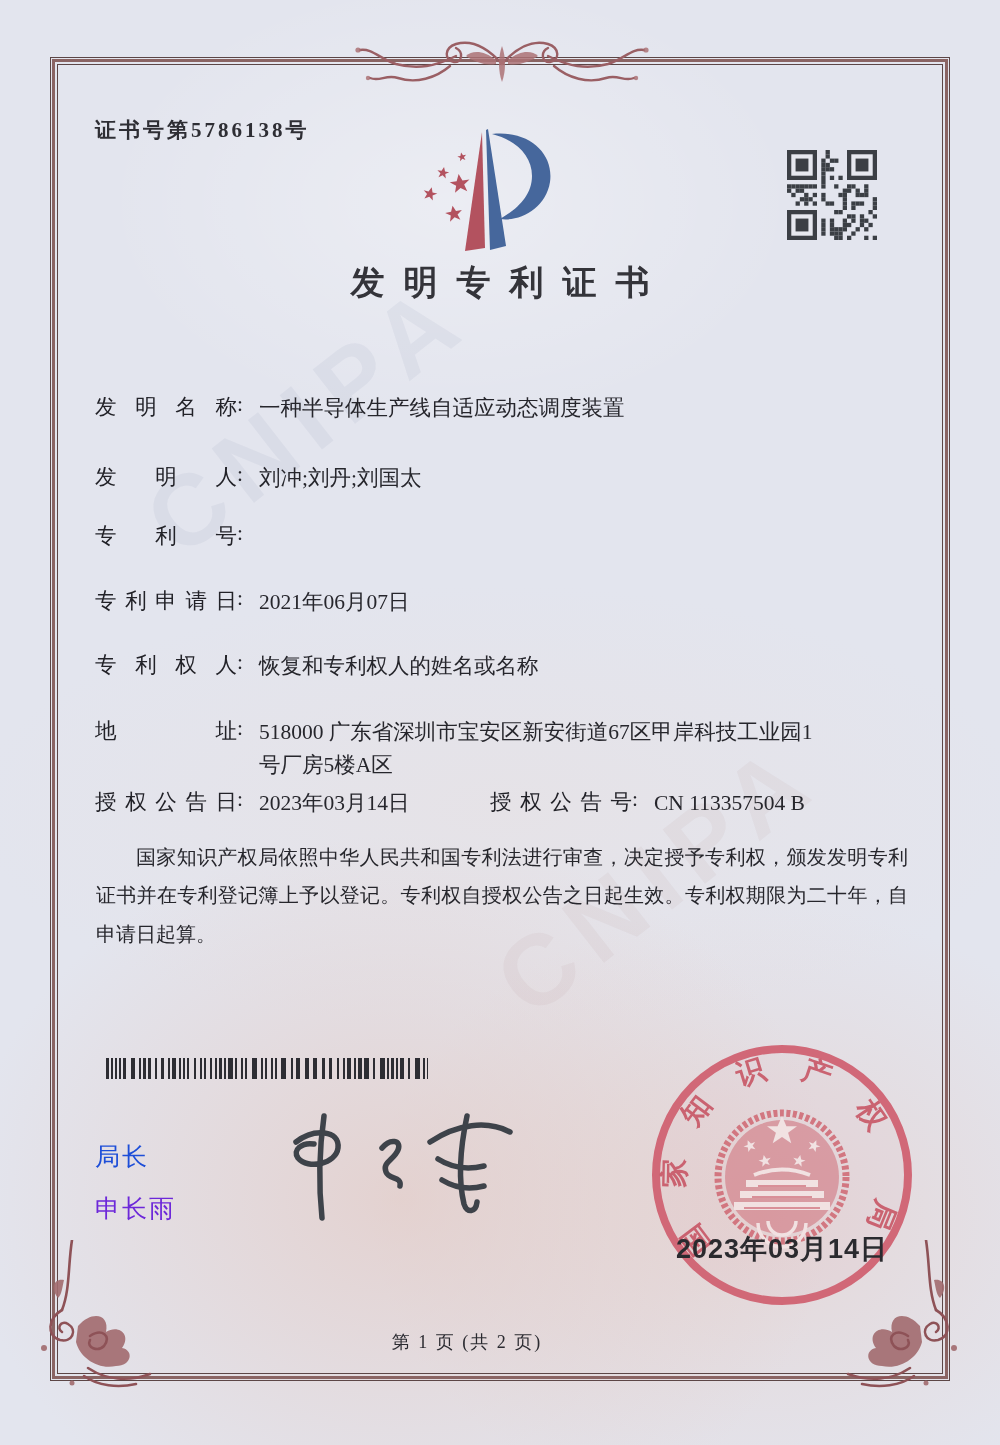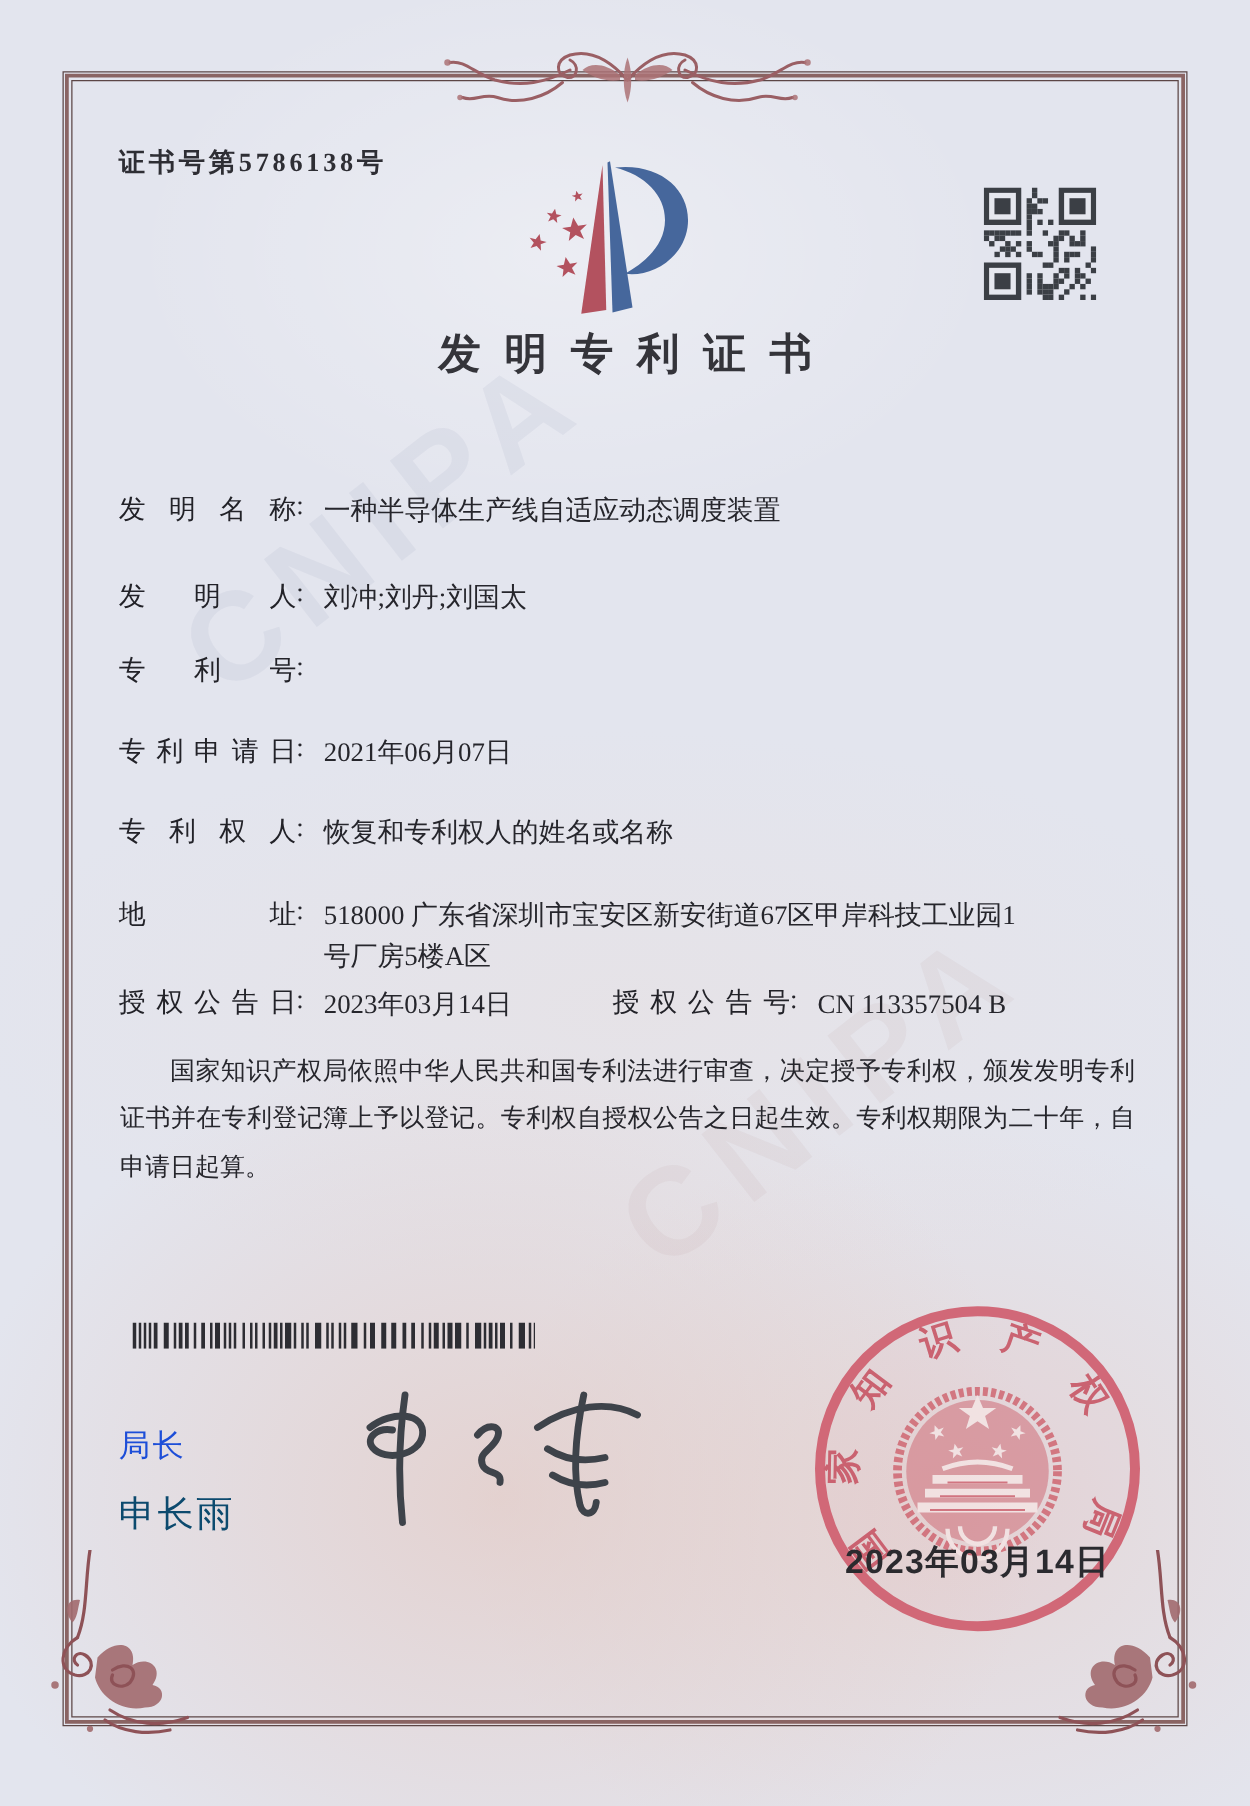--- a/index.html
+++ b/index.html
@@ -32,22 +32,22 @@
   .jlabel{display:inline-flex;justify-content:space-between;width:142px;flex:0 0 142px;color:#222228;}
   .colon{margin-right:16px;}
   .value{line-height:1.55;}
   .addr-value{max-width:556px;}
   .grant2{position:absolute;left:395px;top:0;display:flex;}
   .paras{position:absolute;left:96px;top:838px;width:812px;font-size:20px;line-height:1.92;text-align:justify;}
   .paras p{margin:0 0 13px;text-indent:2em;}
   .barcode{position:absolute;left:106px;top:1058px;}
   .director-title{position:absolute;left:95px;top:1140px;font-size:25px;
       font-family:Liberation Serif, serif;color:#1d4ed8;letter-spacing:2px;}
-  .director-name{position:absolute;left:95px;top:1192px;font-size:29px;
-      font-family:"Liberation Sans","DejaVu Sans",sans-serif;color:#0c4a6e;letter-spacing:2px;}
+  .director-name{position:absolute;left:95px;top:1192px;font-size:25px;
+      font-family:"Liberation Sans","DejaVu Sans",sans-serif;color:#6d28d9;letter-spacing:2px;}
   .signature{position:absolute;left:262px;top:1104px;}
   .seal{position:absolute;left:632px;top:1025px;opacity:.93;}
   .seal-char{font-size:29px;font-weight:bold;fill:#c95a69;font-family:"Liberation Serif","DejaVu Serif",serif;}
   .seal-date{font-size:27px;font-weight:bold;fill:#1d1d22;letter-spacing:1px;
       font-family:"Liberation Sans","DejaVu Sans",sans-serif;}
   .page-number{position:absolute;left:0;right:66px;top:1330px;text-align:center;font-size:18px;
       letter-spacing:2px;color:#2b2b31;}
   .continuation{position:absolute;left:0;right:116px;top:1394px;text-align:center;font-size:22px;
       font-style:italic;letter-spacing:4px;color:#33333a;}
   .flo{stroke:#9a5f64;stroke-width:2.4;fill:none;stroke-linecap:round;}
@@ -403,13 +403,14 @@
       <path class="cor" d="M56,136 C70,146 90,148 108,144"></path>
       <path class="cor-f" d="M30,58 C22,48 26,38 36,40 C34,48 34,54 30,58 Z"></path>
       <circle class="cor-f" cx="16" cy="108" r="3"></circle>
         <circle class="cor-f" cx="44" cy="143" r="2.5"></circle>
     </g>
   </svg>
   <svg class="logo" style="left:845px;top:1240px;position:absolute" width="125" height="150" viewBox="0 0 125 150">
     <use href="#corner-flo" transform="scale(-1,1) translate(-125,0)"></use>
   </svg>
 
+  <div class="page-number">第 1 页 (共 2 页)</div>
 </div>
 
 </body></html>

